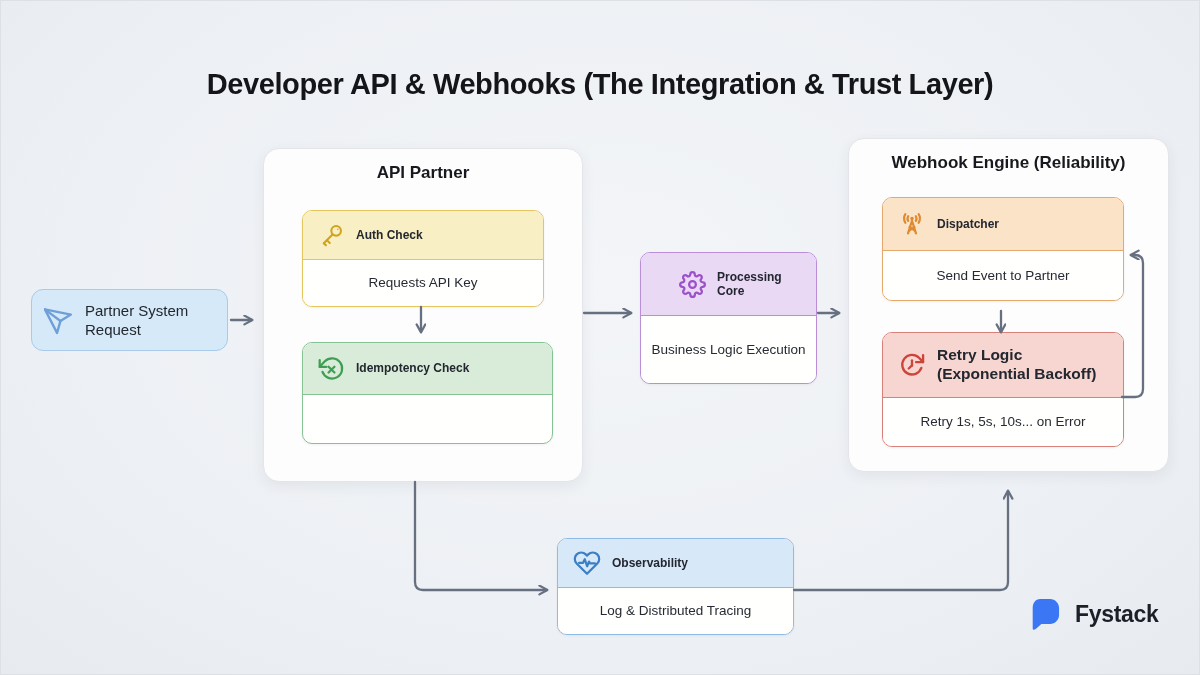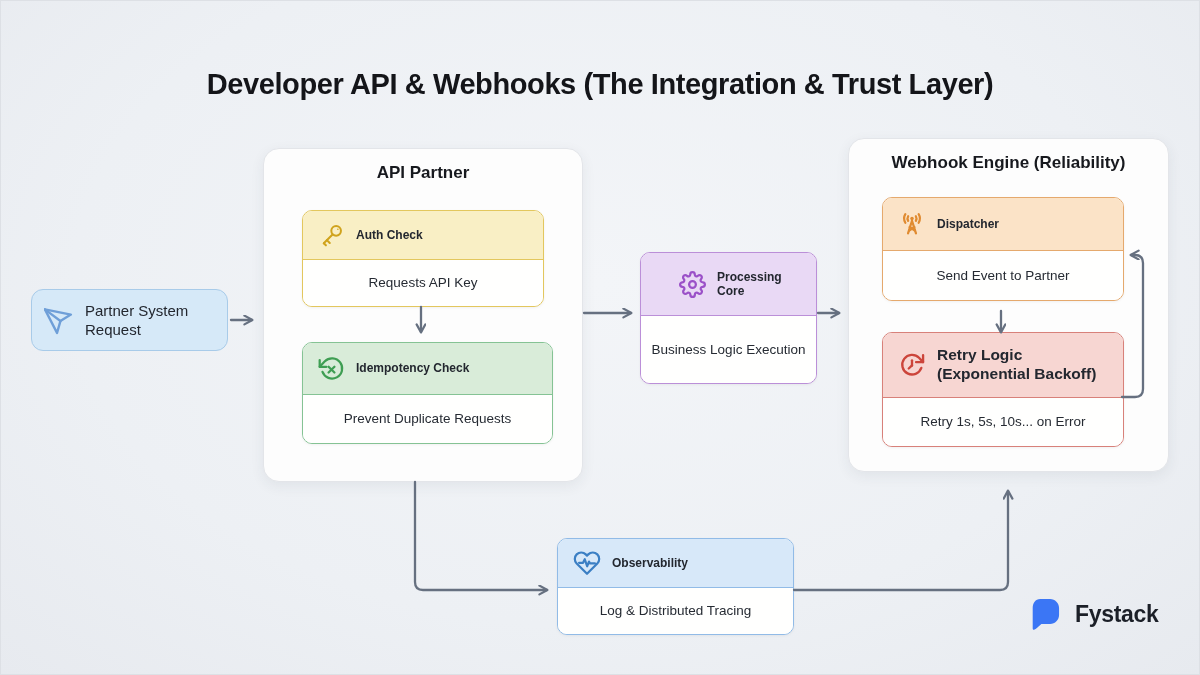--- a/index.html
+++ b/index.html
@@ -93,21 +93,20 @@
         <span class="icon">
           <svg width="27" height="27" viewBox="0 0 24 24" fill="none" stroke="#3f9e53" stroke-width="2" stroke-linecap="round" stroke-linejoin="round">
             <polyline points="1.5 4.5 1.5 10.5 7.5 10.5"></polyline>
             <path d="M4 15a9 9 0 1 0 2.1-9.4L1.5 10.5"></path>
             <line x1="9.4" y1="10.4" x2="14.6" y2="15.6"></line>
             <line x1="14.6" y1="10.4" x2="9.4" y2="15.6"></line>
           </svg>
         </span>
         <span>Idempotency Check</span>
       </div>
-      <div class="card-body">Prevent Duplicate Requests</div>
     </div>
   </div>
 
   <div class="card purple processing-card">
     <div class="card-header">
       <span class="icon">
         <svg width="27" height="27" viewBox="0 0 24 24" fill="none" stroke="#9b51c8" stroke-width="2" stroke-linecap="round" stroke-linejoin="round">
           <circle cx="12" cy="12" r="3"></circle>
           <path d="M19.4 15a1.65 1.65 0 0 0 .33 1.82l.06.06a2 2 0 0 1 0 2.83 2 2 0 0 1-2.83 0l-.06-.06a1.65 1.65 0 0 0-1.82-.33 1.65 1.65 0 0 0-1 1.51V21a2 2 0 0 1-2 2 2 2 0 0 1-2-2v-.09A1.65 1.65 0 0 0 9 19.4a1.65 1.65 0 0 0-1.82.33l-.06.06a2 2 0 0 1-2.83 0 2 2 0 0 1 0-2.83l.06-.06a1.65 1.65 0 0 0 .33-1.82 1.65 1.65 0 0 0-1.51-1H3a2 2 0 0 1-2-2 2 2 0 0 1 2-2h.09A1.65 1.65 0 0 0 4.6 9a1.65 1.65 0 0 0-.33-1.82l-.06-.06a2 2 0 0 1 0-2.83 2 2 0 0 1 2.83 0l.06.06a1.65 1.65 0 0 0 1.82.33H9a1.65 1.65 0 0 0 1-1.51V3a2 2 0 0 1 2-2 2 2 0 0 1 2 2v.09a1.65 1.65 0 0 0 1 1.51 1.65 1.65 0 0 0 1.82-.33l.06-.06a2 2 0 0 1 2.83 0 2 2 0 0 1 0 2.83l-.06.06a1.65 1.65 0 0 0-.33 1.82V9a1.65 1.65 0 0 0 1.51 1H21a2 2 0 0 1 2 2 2 2 0 0 1-2 2h-.09a1.65 1.65 0 0 0-1.51 1z"></path>
         </svg>

